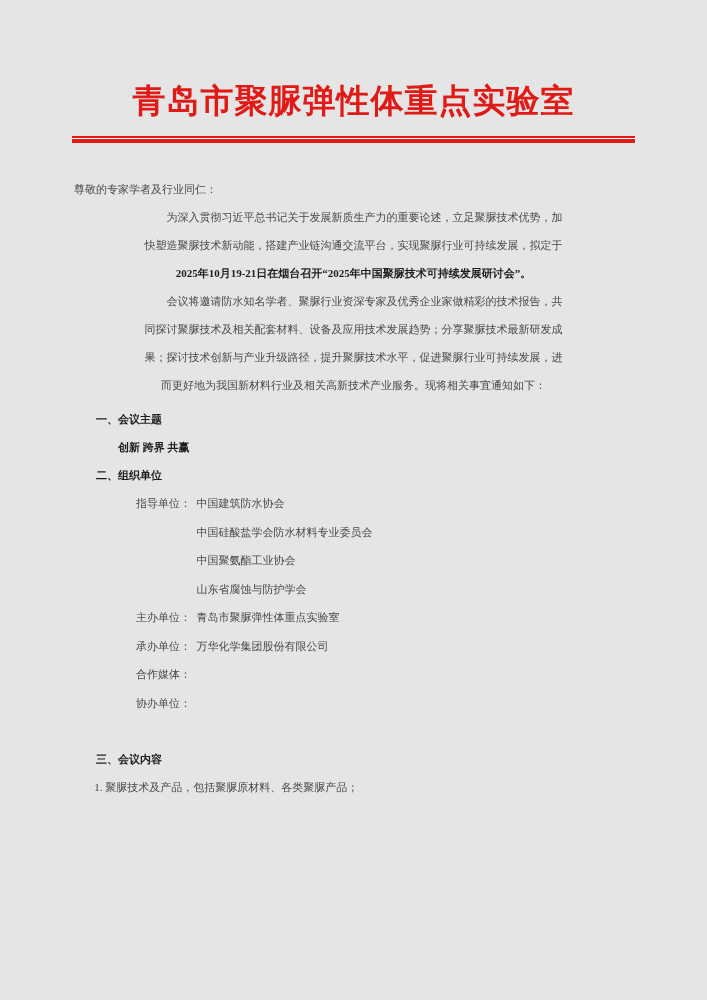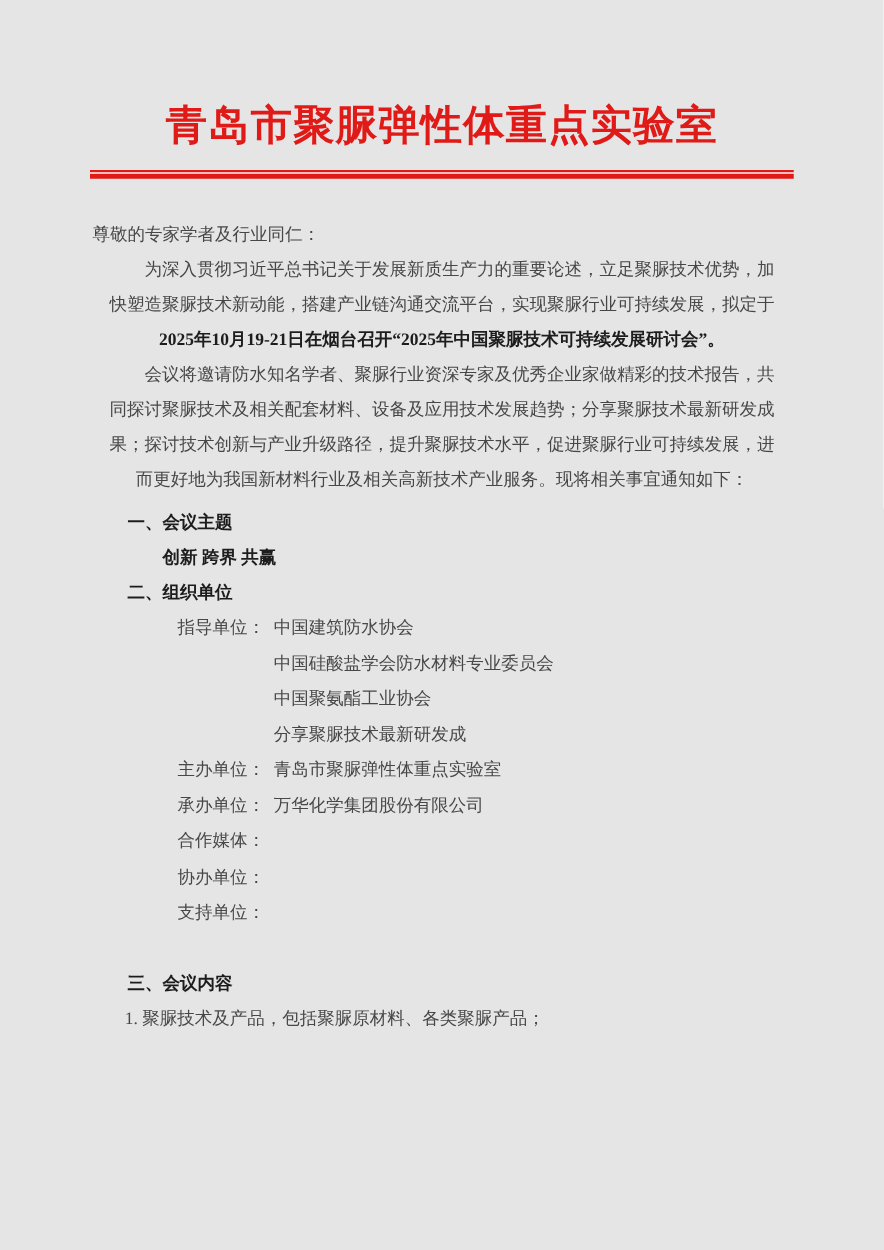--- a/index.html
+++ b/index.html
@@ -33,21 +33,21 @@
     margin-top: 75px;
     text-align: center;
     font-size: 20px;
     line-height: 24px;
     font-weight: bold;
     color: #161616;
   }
   
   .body {
     margin: 32px 74px 0 74px;
-    font-size: 14px;
+    font-size: 11px;
     line-height: 28px;
     color: #474747;
   }
   .body p { margin: 0; }
   .salutation { color: #474747; }
   .para { white-space: pre-line; text-indent: 2em; text-align: center; }
   .bold { font-weight: bold; color: #1d1d1d; }
   .sec-heading {
     font-weight: bold;
     color: #1c1c1c;
@@ -108,42 +108,38 @@
       <div class="org-row">
         <span class="org-label"></span>
         <span class="org-value">中国硅酸盐学会防水材料专业委员会</span>
       </div>
       <div class="org-row">
         <span class="org-label"></span>
         <span class="org-value">中国聚氨酯工业协会</span>
       </div>
       <div class="org-row">
         <span class="org-label"></span>
-        <span class="org-value">分享聚脲技术最新研发成</span>
+        <span class="org-value">山东省腐蚀与防护学会</span>
       </div>
       <div class="org-row">
         <span class="org-label">主办单位：</span>
         <span class="org-value">青岛市聚脲弹性体重点实验室</span>
       </div>
       <div class="org-row">
         <span class="org-label">承办单位：</span>
         <span class="org-value">万华化学集团股份有限公司</span>
       </div>
       <div class="org-row">
         <span class="org-label">合作媒体：</span>
         <span class="org-value"></span>
       </div>
       <div class="org-row">
         <span class="org-label">协办单位：</span>
         <span class="org-value"></span>
       </div>
-      <div class="org-row">
-        <span class="org-label">支持单位：</span>
-        <span class="org-value"></span>
-      </div>
     </div>
 
     <div class="blank-line"></div>
 
     <div class="sec-heading">三、会议内容</div>
 
     <div class="content-item">1. 聚脲技术及产品，包括聚脲原材料、各类聚脲产品；</div>
 
   </div>
 </div>

